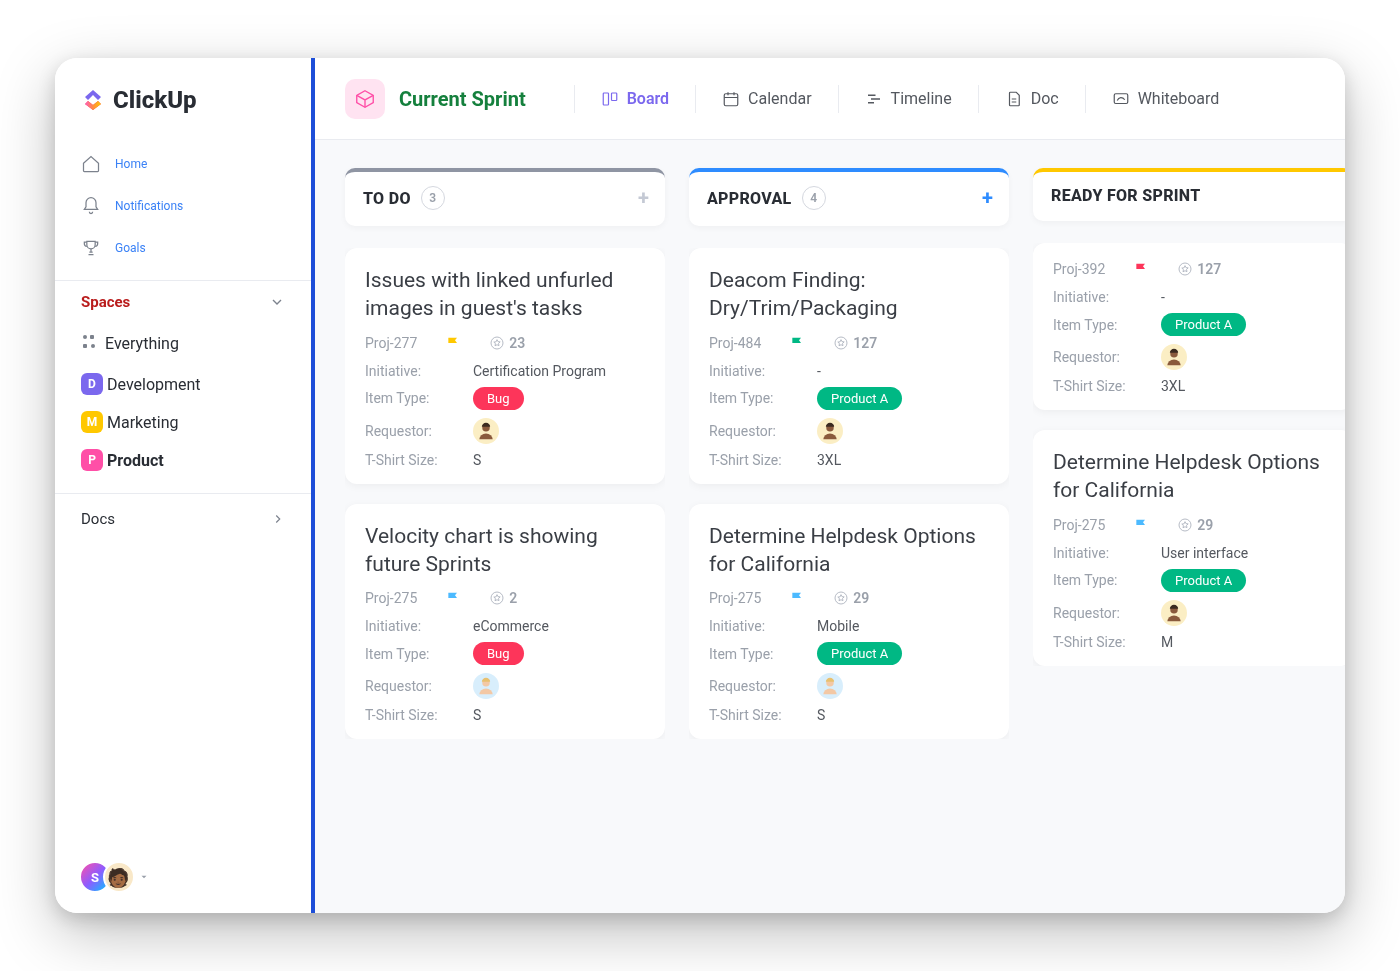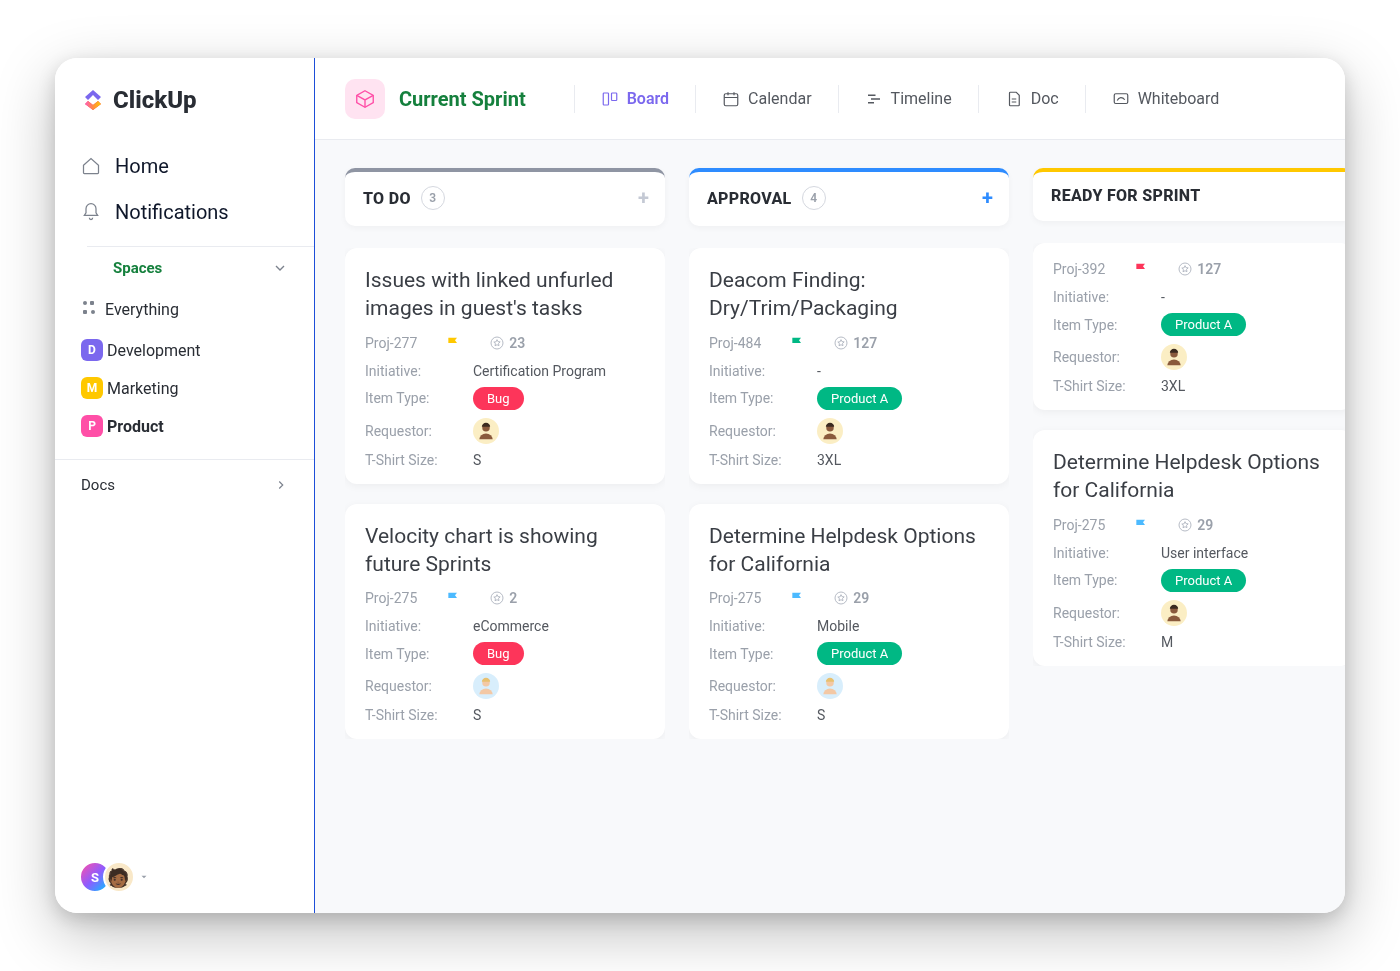--- a/index.html
+++ b/index.html
@@ -20,21 +20,21 @@
   border-radius: 22px;
   box-shadow: 0 20px 60px rgba(0,0,0,0.25), 0 6px 18px rgba(0,0,0,0.15);
   display: flex;
   overflow: hidden;
 }
 
 .sidebar {
   width: 260px;
   flex: 0 0 260px;
   background: #fff;
-  border-right: 1px solid #1d4ed8;
+  border-right: 4px solid #1d4ed8;
   display: flex;
   flex-direction: column;
   padding-top: 28px;
 }
 .logo {
   display: flex;
   align-items: center;
   gap: 8px;
   padding: 0 26px 24px 26px;
 }
@@ -43,36 +43,35 @@
   padding: 8px 18px 14px 18px;
   display: flex;
   flex-direction: column;
   gap: 6px;
 }
 .nav-item {
   display: flex;
   align-items: center;
   gap: 14px;
   padding: 8px 8px;
-  font-size: 20px;
-  color: #0f172a;
+  font-size: 12px;
+  color: #3b82f6;
   border-radius: 6px;
   cursor: pointer;
 }
 .nav-item svg, .nav-item .ic { width: 20px; height: 20px; color: #7c828d; flex:0 0 20px; }
 .section-hdr {
   display: flex;
   align-items: center;
   justify-content: space-between;
   padding: 12px 26px 10px 26px;
   font-size: 15px;
   font-weight: 700;
-  color: #15803d;
+  color: #b91c1c;
   border-top: 1px solid #e9ebf0;
-  margin-left: 32px;
 }
 .chev-down { width:16px; height:16px; }
 .spaces-list { padding: 4px 18px 14px 18px; display:flex; flex-direction:column; gap:4px;}
 .space-row {
   display:flex; align-items:center; gap:4px;
   padding:8px 8px; font-size:16px; color:#292d34;
   border-radius:6px; cursor:pointer;
 }
 .space-row.active { font-weight:700; }
 .sp-icon {
@@ -222,20 +221,28 @@
           </svg>
         <span>Home</span>
       </div>
       <div class="nav-item">
         <svg viewBox="0 0 24 24" fill="none" stroke="currentColor" stroke-width="1.5">
             <path d="M6 8 a6 6 0 1 1 12 0 v5 l2 3 H4 l2 -3 Z"></path>
             <path d="M10 19 a2 2 0 0 0 4 0"></path>
           </svg>
         <span>Notifications</span>
       </div>
+      <div class="nav-item">
+        <svg viewBox="0 0 24 24" fill="none" stroke="currentColor" stroke-width="1.5">
+            <path d="M7 4 h10 v4 a5 5 0 0 1 -10 0 Z"></path>
+            <path d="M7 5 H4 v2 a3 3 0 0 0 3 3 M17 5 h3 v2 a3 3 0 0 1 -3 3"></path>
+            <path d="M12 13 v4 M9 20 h6 M10 17 h4"></path>
+          </svg>
+        <span>Goals</span>
+      </div>
     </div>
 
     <div class="section-hdr">
       <span>Spaces</span>
       <svg class="chev-down" viewBox="0 0 24 24" fill="none" stroke="#7c828d" stroke-width="2">
           <path d="M6 9 l6 6 6 -6"></path>
         </svg>
     </div>
 
     <div class="spaces-list">

